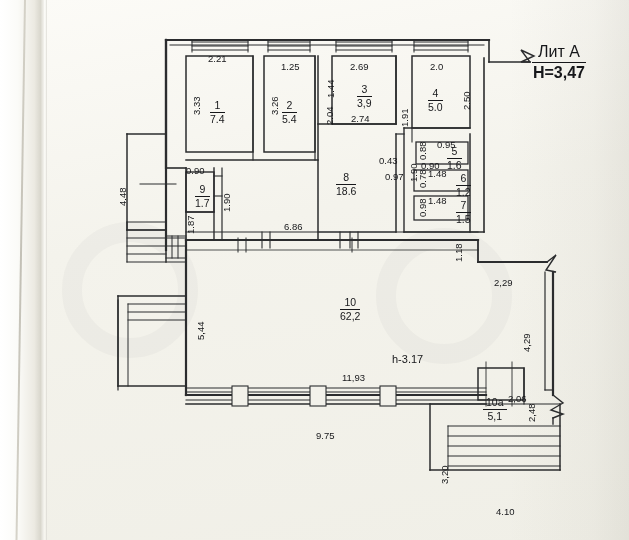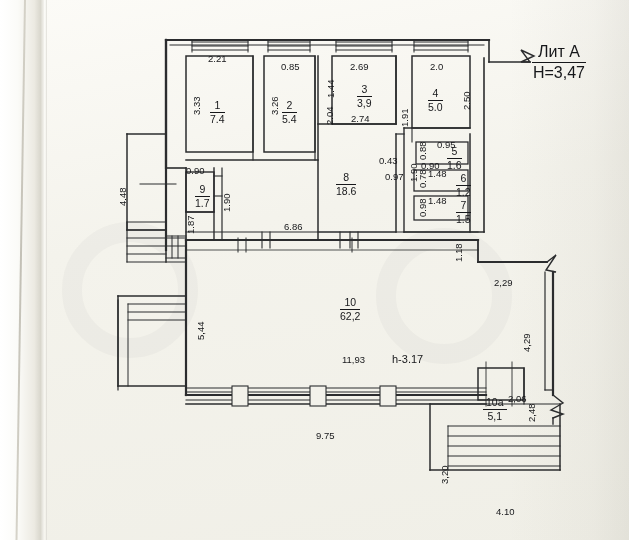--- a/index.html
+++ b/index.html
@@ -108,21 +108,21 @@
   .lit {
     font-size: 16px;
     text-align: center;
     font-weight: normal;
   }
   .lit .t {
     display:block;
     border-bottom: 1.2px solid #16171a;
     padding: 0 6px 2px 6px;
   }
-  .lit .h { display:block; padding-top: 2px; }
+  .lit .h { display:block; padding-top: 2px; font-weight: bold; }
   .hnote { font-size: 11px; }
 </style>
 </head>
 <body>
 
 <div id="page">
 
   <div class="paper-base"></div>
   <div class="scan-sheet"></div>
   <div class="paper-left-fold"></div>
@@ -325,21 +325,21 @@
     <span class="h">H=3,47</span>
   </div>
 
   <div class="lbl dim" style="left:208px; top:54px;">2.21</div>
   <div class="lbl dim dim-v" style="left:192px; top:115px;">3.33</div>
   <div class="lbl roomnum" style="left:210px; top:100px;">
     <span class="n">1</span>
     <span class="a">7.4</span>
   </div>
 
-  <div class="lbl dim" style="left:281px; top:62px;">0.85</div>
+  <div class="lbl dim" style="left:281px; top:62px;">1.25</div>
   <div class="lbl dim dim-v" style="left:270px; top:115px;">3.26</div>
   <div class="lbl roomnum" style="left:282px; top:100px;">
     <span class="n">2</span>
     <span class="a">5.4</span>
   </div>
 
   <div class="lbl dim" style="left:350px; top:62px;">2.69</div>
   <div class="lbl dim dim-v" style="left:326px; top:98px;">1.44</div>
   <div class="lbl roomnum" style="left:357px; top:84px;">
     <span class="n">3</span>
@@ -397,21 +397,21 @@
   <div class="lbl dim dim-v" style="left:118px; top:206px;">4.48</div>
 
   <div class="lbl dim" style="left:284px; top:222px;">6.86</div>
 
   <div class="lbl dim dim-v" style="left:196px; top:340px;">5,44</div>
   <div class="lbl roomnum" style="left:340px; top:297px;">
     <span class="n">10</span>
     <span class="a">62,2</span>
   </div>
   <div class="lbl hnote" style="left:392px; top:354px;">h-3.17</div>
-  <div class="lbl dim" style="left:342px; top:355px;">11,93</div>
+  <div class="lbl dim" style="left:342px; top:373px;">11,93</div>
   <div class="lbl dim" style="left:316px; top:431px;">9.75</div>
 
   <div class="lbl dim dim-v" style="left:454px; top:262px;">1.18</div>
   <div class="lbl dim" style="left:494px; top:278px;">2,29</div>
   <div class="lbl dim dim-v" style="left:522px; top:352px;">4,29</div>
 
   <div class="lbl roomnum" style="left:483px; top:397px;text-align:center;">
     <span class="n">10a</span>
     <span class="a">5,1</span>
   </div>

